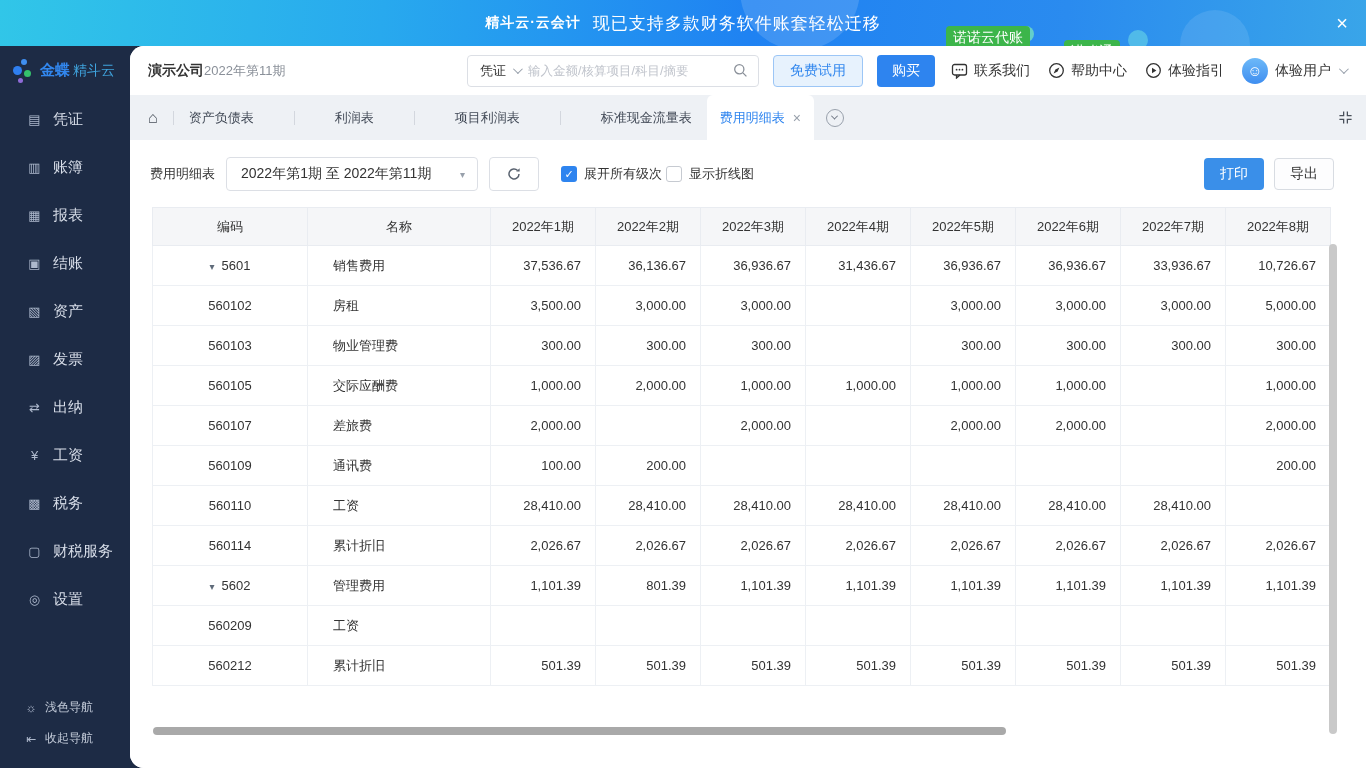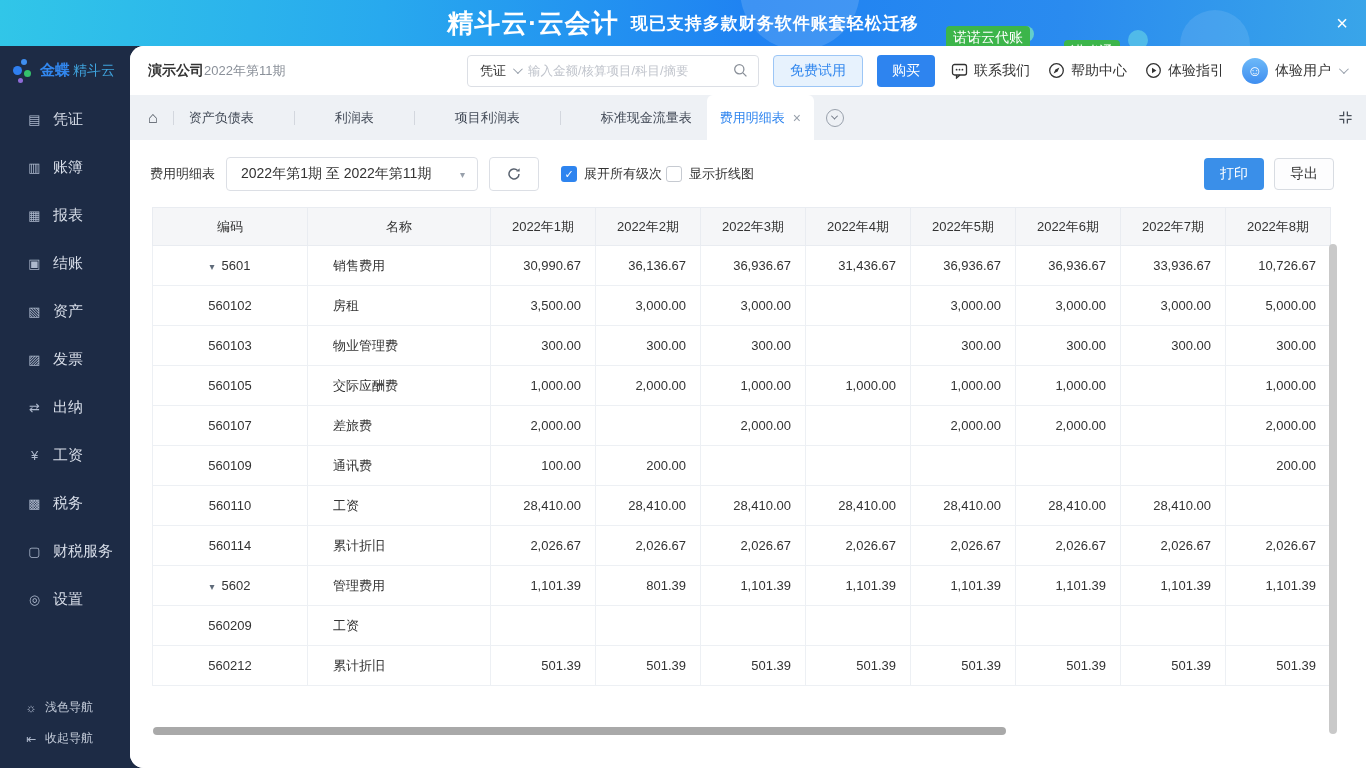--- a/index.html
+++ b/index.html
@@ -6,22 +6,22 @@
   html,body { width:1366px; height:768px; overflow:hidden; font-family:"Liberation Sans","DejaVu Sans",sans-serif; background:#1d2b45; }
 
   
   .banner { position:relative; height:46px; background:linear-gradient(95deg,#31c6e8 0%,#28a9ee 28%,#1f82f2 55%,#2a8bef 78%,#39a5e9 100%);
             display:flex; align-items:center; justify-content:center; color:#fff; overflow:hidden; }
   .banner .blob { position:absolute; border-radius:50%; background:rgba(255,255,255,.14); }
   .blob.b1 { width:120px; height:120px; left:740px; top:-70px; }
   .blob.b2 { width:70px; height:70px; left:1180px; top:10px; background:rgba(255,255,255,.10); }
   .blob.b3 { width:16px; height:16px; left:1018px; top:26px; background:rgba(120,230,190,.75); }
   .blob.b4 { width:20px; height:20px; left:1128px; top:30px; background:rgba(110,220,230,.55); }
-  .banner-title { font-size:26px; font-weight:bold; letter-spacing:1px; }
-  .banner-sub { font-size:17px; font-weight:bold; margin-left:12px; letter-spacing:1px; }
+  .banner-title { font-size:14px; font-weight:bold; letter-spacing:1px; }
+  .banner-sub { font-size:17px; font-weight:normal; margin-left:12px; letter-spacing:1px; }
   .banner-close { position:absolute; right:18px; top:50%; transform:translateY(-50%); font-size:20px; line-height:1; cursor:pointer; }
   .badge { position:absolute; background:#3cb54a; color:#fff; font-size:14px; padding:3px 7px; border-radius:4px; white-space:nowrap; }
   .badge.one { left:946px; top:26px; }
   .badge.one:after { content:""; position:absolute; left:10px; bottom:-4px; border:4px solid transparent; border-top-color:#3cb54a; border-bottom:none; }
   .badge.two { left:1064px; top:40px; }
 
   
   .app { display:flex; height:722px; }
   .sidebar { width:130px; background:#1d2b45; color:#d4dae6; flex:none; display:flex; flex-direction:column; }
   .logo { height:49px; display:flex; align-items:center; padding-left:12px; }
@@ -313,21 +313,21 @@
                   <th>2022年5期</th>
                   <th>2022年6期</th>
                   <th>2022年7期</th>
                   <th>2022年8期</th>
                 </tr>
               </thead>
             <tbody>
                 <tr>
                   <td class="code"><span class="caret">▾</span><span>5601</span></td>
                   <td class="name">销售费用</td>
-                  <td class="num">30,990.67</td>
+                  <td class="num">37,536.67</td>
                   <td class="num">36,136.67</td>
                   <td class="num">36,936.67</td>
                   <td class="num">31,436.67</td>
                   <td class="num">36,936.67</td>
                   <td class="num">36,936.67</td>
                   <td class="num">33,936.67</td>
                   <td class="num">10,726.67</td>
                 </tr>
                 <tr>
                   <td class="code"><span>560102</span></td>

